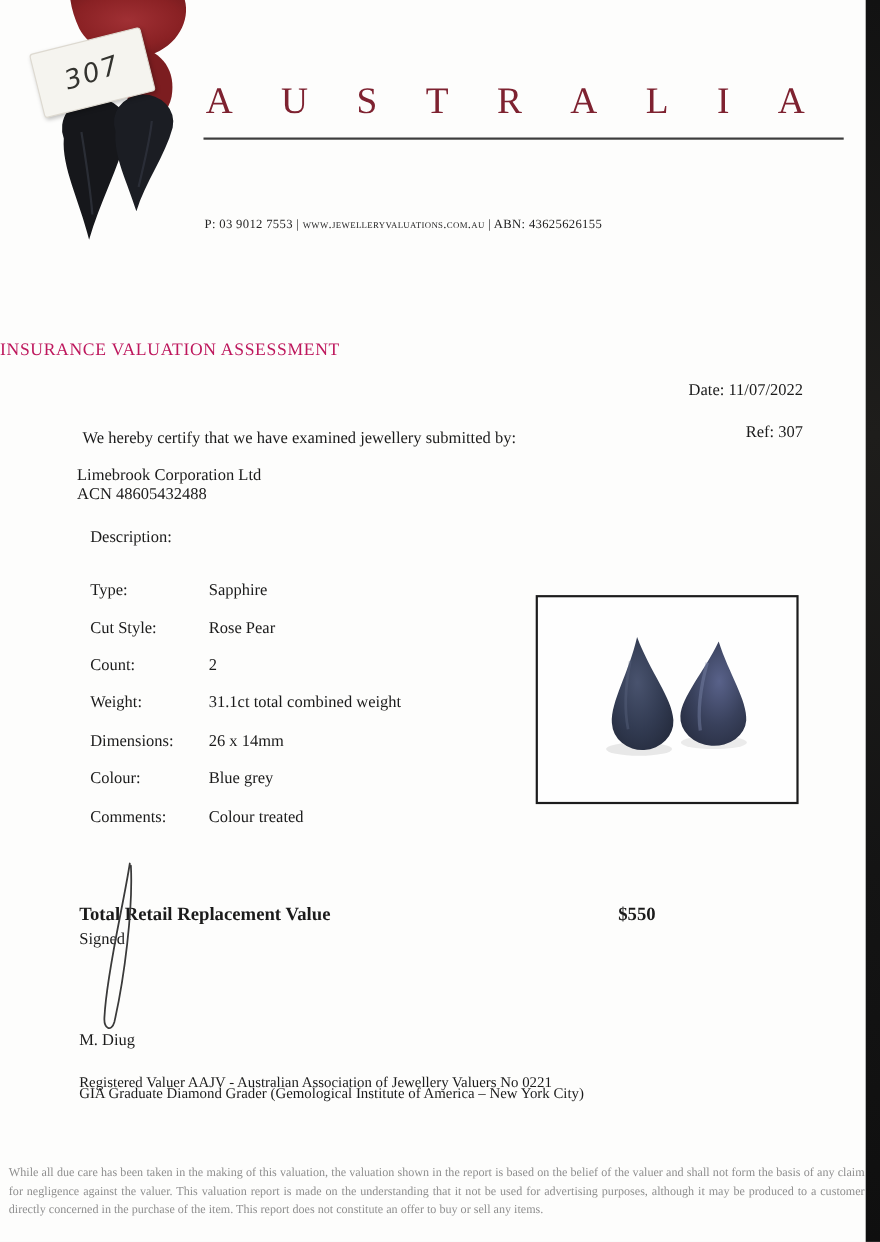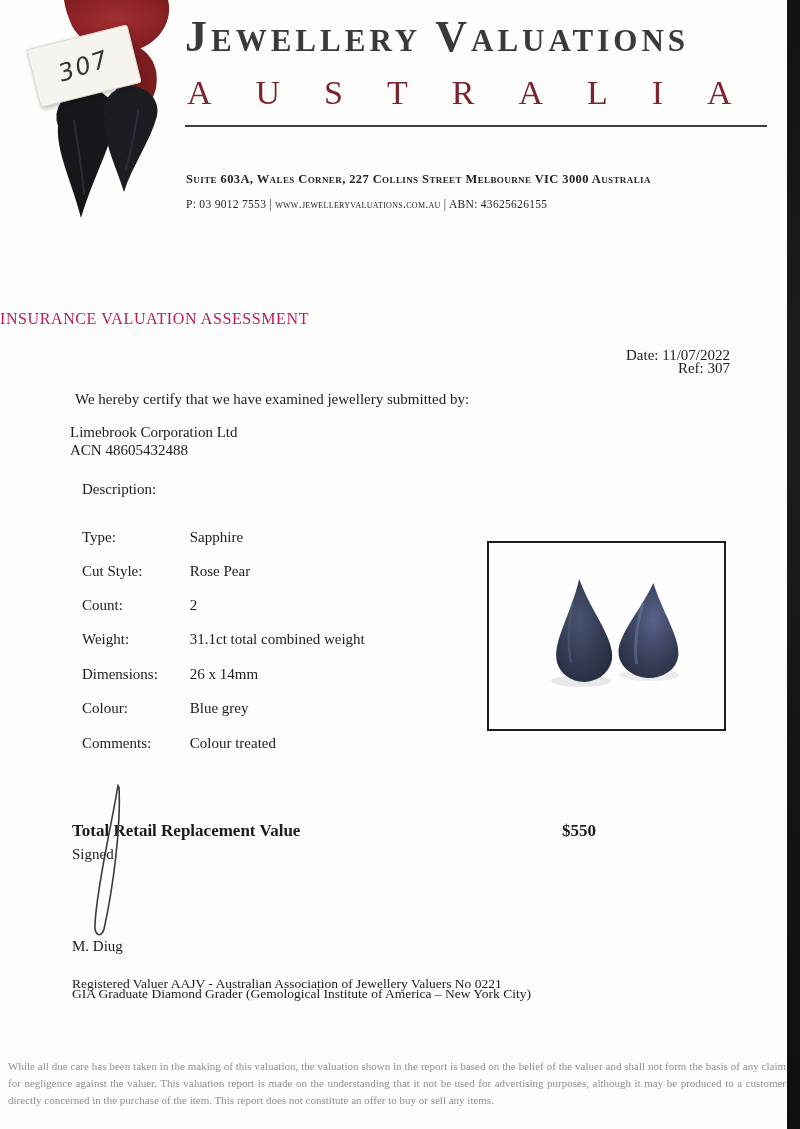--- a/index.html
+++ b/index.html
@@ -62,21 +62,21 @@
     font-variant:small-caps;font-weight:400;font-size:11.5px;
     letter-spacing:.3px;color:#242424;white-space:nowrap;
   }
 
   
   .doc-title{
     left:0;top:310px;width:680px;text-align:left;
     font-size:16px;letter-spacing:.6px;color:#be185d;
   }
   .date-line{right:70px;top:347px;font-size:15px;text-align:right;}
-  .ref-line{right:70px;top:360px;font-size:15px;text-align:right;}
+  .ref-line{right:70px;top:385px;font-size:15px;text-align:right;}
   .certify-line{left:75px;top:391px;font-size:15px;}
   .client-name{left:70px;top:424px;font-size:15px;}
   .client-acn{left:70px;top:442px;font-size:15px;}
   .description-heading{left:82px;top:481px;font-size:15px;}
 
   .spec-row{left:82px;font-size:15px;white-space:nowrap;position:absolute;}
   .spec-label{display:inline-block;width:104px;}
   .spec-value{display:inline-block;}
 
   
@@ -124,24 +124,22 @@
       <path d="M55,218 C46,182 30,152 32,126 A30,28 0 1 1 90,121 C82,152 64,186 55,218 Z" fill="#16171b"></path>
       <path d="M98,192 C90,166 77,142 79,119 A27,25 0 1 1 131,116 C124,142 106,166 98,192 Z" fill="#1b1d23"></path>
       <path d="M48,120 C52,145 56,170 58,195" stroke="#3e4350" stroke-width="2" fill="none" opacity="0.5"></path>
       <path d="M112,110 C110,130 104,152 100,170" stroke="#3e4350" stroke-width="2" fill="none" opacity="0.45"></path>
     </svg>
     <div class="price-tag">
       <span class="tag-number">307</span>
     </div>
   </div>
 
-  <div class="abs brand-name">Jewellery Valuations</div>
   <div class="abs brand-country">AUSTRALIA</div>
   <div class="abs head-rule"></div>
-  <div class="abs address-line">Suite 603A, Wales Corner, 227 Collins Street Melbourne VIC 3000 Australia</div>
   <div class="abs contact-line">P: 03 9012 7553 | www.jewelleryvaluations.com.au | ABN: 43625626155</div>
 
   <div class="abs doc-title">INSURANCE VALUATION ASSESSMENT</div>
   <div class="abs date-line">Date: 11/07/2022</div>
   <div class="abs ref-line">Ref: 307</div>
   <div class="abs certify-line">We hereby certify that we have examined jewellery submitted by:</div>
   <div class="abs client-name">Limebrook Corporation Ltd</div>
   <div class="abs client-acn">ACN 48605432488</div>
   <div class="abs description-heading">Description:</div>
 

